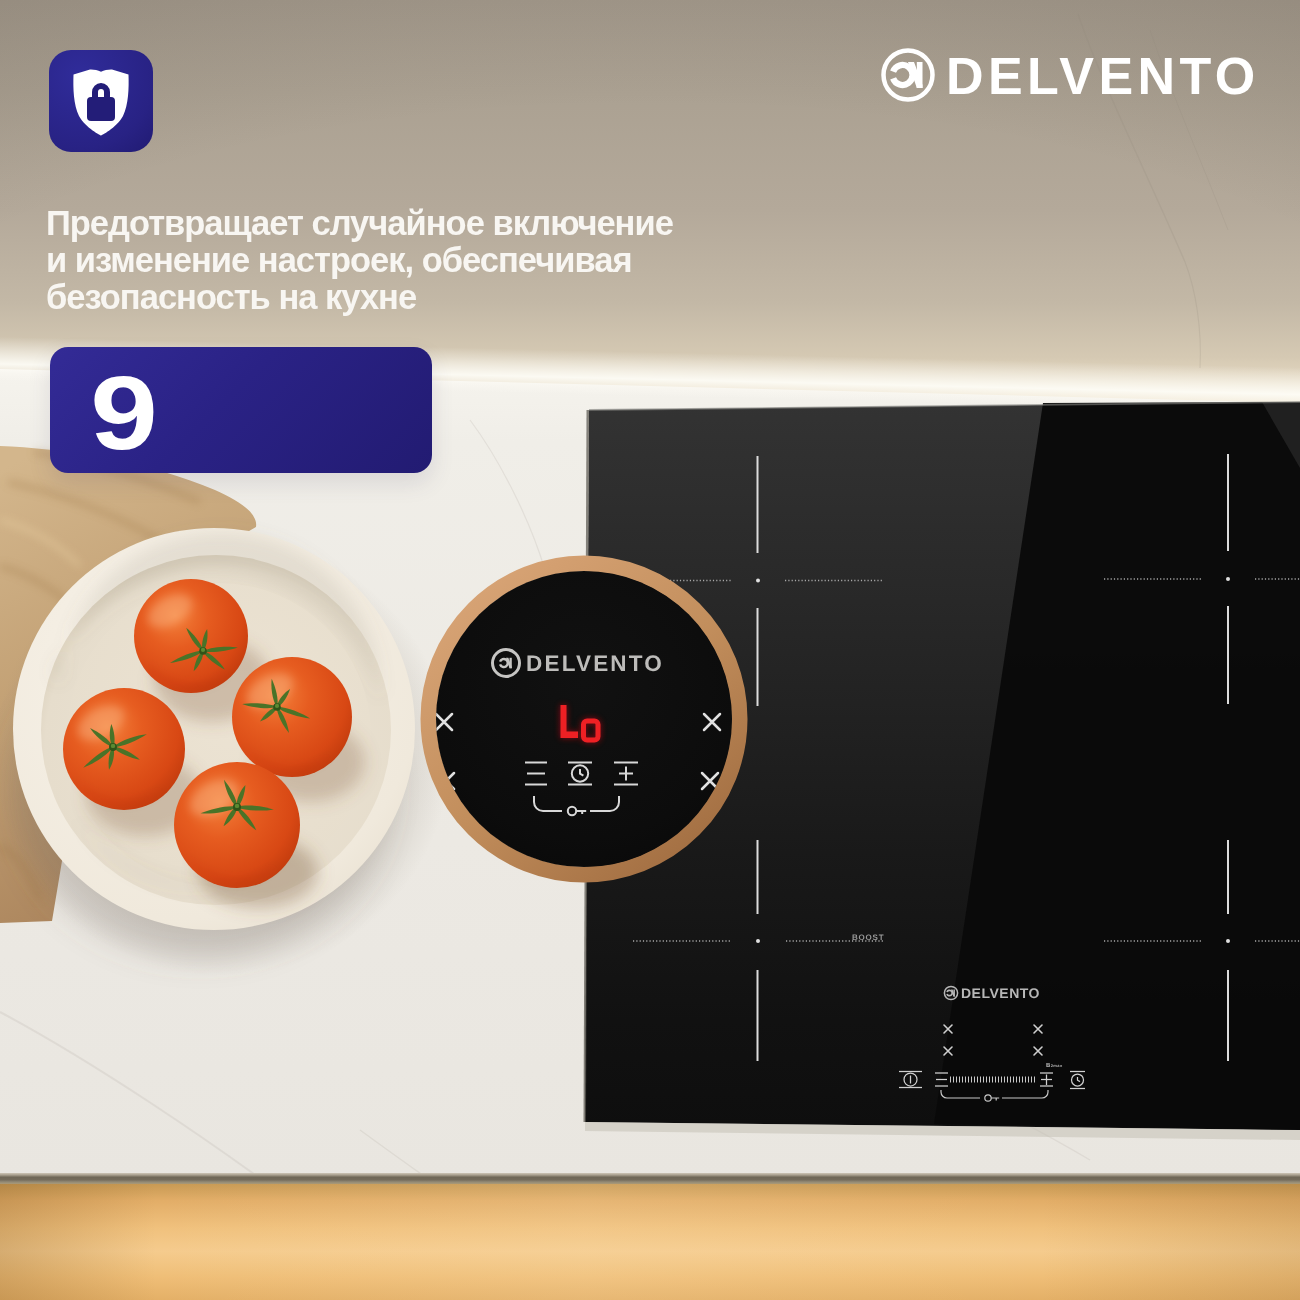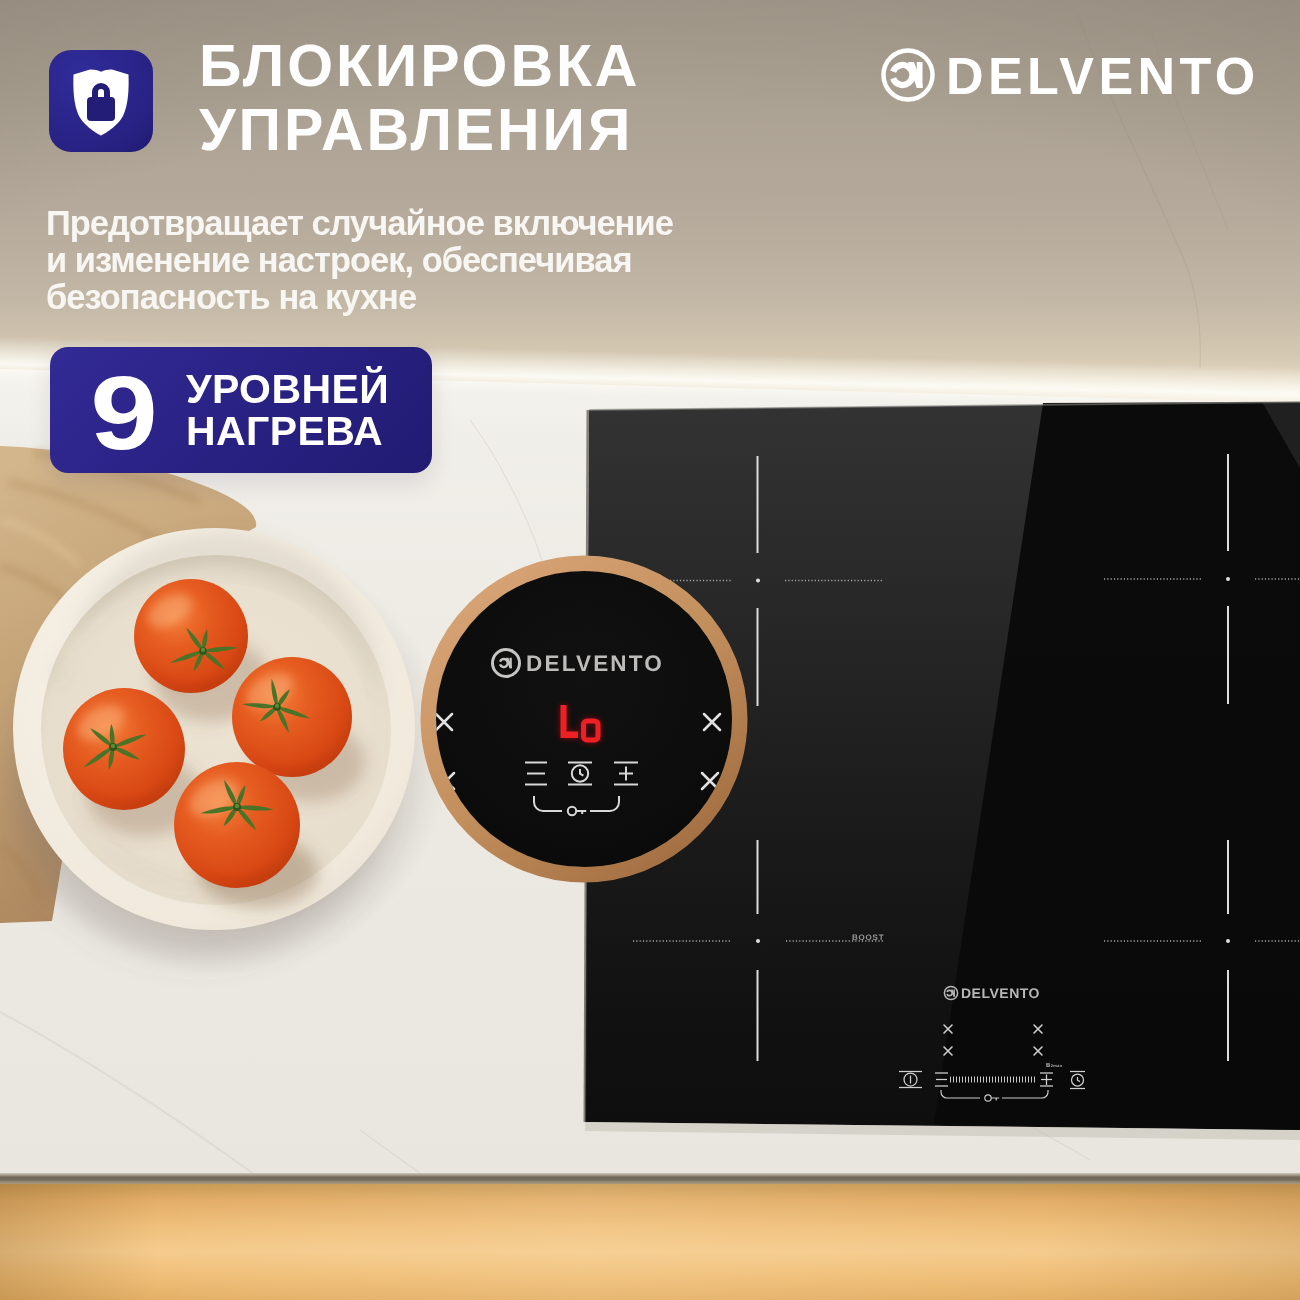--- a/index.html
+++ b/index.html
@@ -408,36 +408,32 @@
 </svg>
 
 <div id="icon" style="left:49px;top:50px;width:104px;height:102px;border-radius:22px;
   background:radial-gradient(130% 130% at 30% 25%,#302c9a 0%,#282284 55%,#1a1463 100%);"></div>
 <svg id="iconshield" style="left:49px;top:50px;" width="104" height="102" viewBox="0 0 104 102">
   <path d="M52,21.8 C55.5,20.2 59.5,19.4 63,19.6 L79.5,24.5 C80,38 79.5,55 74,66 C67,78.5 52,85.5 52,85.5 C52,85.5 37,78.5 30,66 C24.5,55 24,38 24.5,24.5 L41,19.6 C44.5,19.4 48.5,20.2 52,21.8 Z" fill="#ffffff"></path>
   <rect x="38" y="47" width="28" height="24" rx="4" fill="#231d78"></rect>
   <path d="M43,47 v-5 a9,9 0 0 1 18,0 v5 h-6 v-5 a3,3 0 0 0 -6,0 v5 Z" fill="#231d78"></path>
 </svg>
 
-<div id="title" style="left:199px;top:34px;width:700px;color:#fdfdfd;font-weight:bold;
-  font-size:59px;line-height:64px;letter-spacing:2.9px;">БЛОКИРОВКА<br>УПРАВЛЕНИЯ</div>
 
 <div id="subtitle" style="left:46px;top:205px;width:700px;color:#f8f6f2;font-weight:bold;
   font-size:34.5px;line-height:37px;letter-spacing:-1px;">Предотвращает случайное включение<br>и изменение настроек, обеспечивая<br>безопасность на кухне</div>
 
 <svg id="brand" style="left:878px;top:44px;" width="382" height="62" viewBox="0 0 382 62">
   <circle cx="30" cy="31" r="24.5" fill="none" stroke="#ffffff" stroke-width="4.5"></circle>
   <g transform="translate(30,31)">
 <path d="M-14.9,-3.4 A10,10 0 1 1 -14.9,3.4" fill="none" stroke="#ffffff" stroke-width="6.2"></path>
 <polygon points="0,-13 6,-13 14.5,10 14.5,13 8.8,13" fill="#ffffff"></polygon>
 <rect x="8.8" y="-13" width="5.7" height="26" fill="#ffffff"></rect>
       </g>
   <text x="68" y="50" font-size="52" font-weight="bold" letter-spacing="4.4" fill="#ffffff">DELVENTO</text>
 </svg>
 
 <div id="badge" style="left:50px;top:347px;width:382px;height:126px;border-radius:18px;box-shadow:0 10px 22px rgba(70,60,100,0.13);
   background:linear-gradient(135deg,#332b96 0%,#2a2285 45%,#221b72 100%);"></div>
 <div id="badge9" style="left:84px;top:360px;width:80px;color:#ffffff;font-weight:bold;
   font-size:103px;line-height:108px;text-align:center;transform:scaleX(1.18);transform-origin:50% 50%;">9</div>
-<div id="badgetext" style="left:186px;top:368px;width:260px;color:#ffffff;font-weight:bold;
-  font-size:41px;line-height:42px;letter-spacing:0.4px;">УРОВНЕЙ<br>НАГРЕВА</div>
 
 </div>
 
 </body></html>

